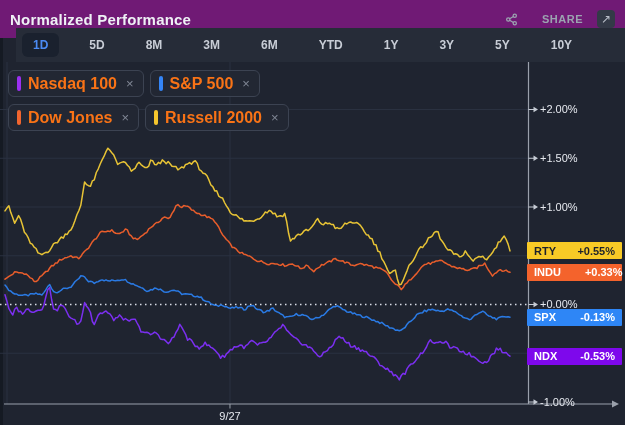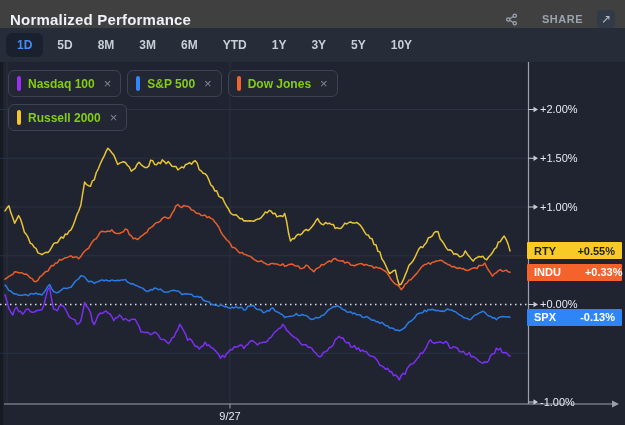--- a/index.html
+++ b/index.html
@@ -3,43 +3,43 @@
 <meta charset="utf-8">
 <style>
   html,body{margin:0;padding:0;background:#14171f;}
   .widget{
     position:relative;width:625px;height:425px;overflow:hidden;
     background:#1f2430;
     font-family:"Liberation Sans",sans-serif;
     box-shadow:inset 3px 0 0 #151a23, inset 0 2px 0 #151a23;
   }
   
-  .header{position:absolute;top:0;left:0;right:0;height:38px;background:#404040;
+  .header{position:absolute;top:0;left:0;right:0;height:38px;background:#701a75;
     display:flex;align-items:center;justify-content:space-between;padding:0 10px;box-sizing:border-box;}
   .title{color:#eef1f5;font-weight:bold;font-size:15px;letter-spacing:.2px;}
   .header-right{display:flex;align-items:center;gap:14px;}
   .share-btn{display:flex;align-items:center;gap:24px;background:none;border:none;cursor:pointer;
     color:#9ba3b0;font-size:11px;font-weight:bold;letter-spacing:.5px;font-family:inherit;padding:0;}
   .expand-btn{width:18px;height:18px;background:#333a47;border:none;border-radius:4px;cursor:pointer;
     color:#b8bec8;font-size:12px;line-height:18px;text-align:center;padding:0;font-family:inherit;}
   
-  .tabbar{position:absolute;top:28px;left:0;right:0;height:34px;background:#262c38;
-    display:flex;align-items:center;padding:0 6px;gap:3px;box-sizing:border-box;}
+  .tabbar{position:absolute;top:28px;left:16px;right:0;height:34px;background:#262c38;
+    display:flex;align-items:center;padding:0 6px;gap:19px;box-sizing:border-box;}
   .tab{background:none;border:none;cursor:pointer;color:#c8cdd6;font-size:12px;font-weight:bold;
     padding:5px 11px;border-radius:6px;font-family:inherit;}
   .tab.active{background:#1a212e;color:#4b8bf4;}
   
   .chart-wrap{position:absolute;top:62px;left:0;width:625px;height:363px;}
   #chart-svg{position:absolute;top:0;left:0;font-family:"Liberation Sans",sans-serif;}
   
   .chips{position:absolute;top:8px;left:8px;width:336px;display:flex;flex-wrap:wrap;gap:7px 6px;z-index:2;}
   .chip{display:flex;align-items:center;gap:7px;height:27px;box-sizing:border-box;
     background:rgba(34,40,52,.93);border:1px solid #3c4352;border-radius:6px;padding:0 9px 0 8px;cursor:pointer;}
   .chip .bar{width:4px;height:15px;border-radius:2px;}
-  .chip-label{color:#84cc16;font-size:12px;font-weight:bold;white-space:nowrap;}
+  .chip-label{color:#f97316;font-size:16px;font-weight:bold;white-space:nowrap;}
   .chip-x{color:#808795;font-size:13px;margin-left:2px;cursor:pointer;}
   
   .badge{position:absolute;left:527px;width:95px;height:17px;z-index:3;border-radius:1px;
     display:flex;align-items:center;justify-content:space-between;padding:0 7px;box-sizing:border-box;
     font-size:11px;font-weight:bold;text-align:right;}
 </style>
 </head>
 <body>
 
 <div class="widget">
@@ -141,14 +141,18 @@
     <span>+0.55%</span>
   </div>
   <div class="badge" style="top: 263.825px; background: rgb(244, 99, 44); color: rgb(255, 255, 255); gap: 24px;">
     <span>INDU</span>
     <span>+0.33%</span>
   </div>
   <div class="badge" style="top: 308.675px; background: rgb(46, 134, 246); color: rgb(255, 255, 255); gap: 9px;">
     <span>SPX</span>
     <span>-0.13%</span>
   </div>
+  <div class="badge" style="top: 347.675px; background: rgb(126, 8, 236); color: rgb(255, 255, 255);">
+    <span>NDX</span>
+    <span>-0.53%</span>
+  </div>
 
 </div>
 
 </body></html>

